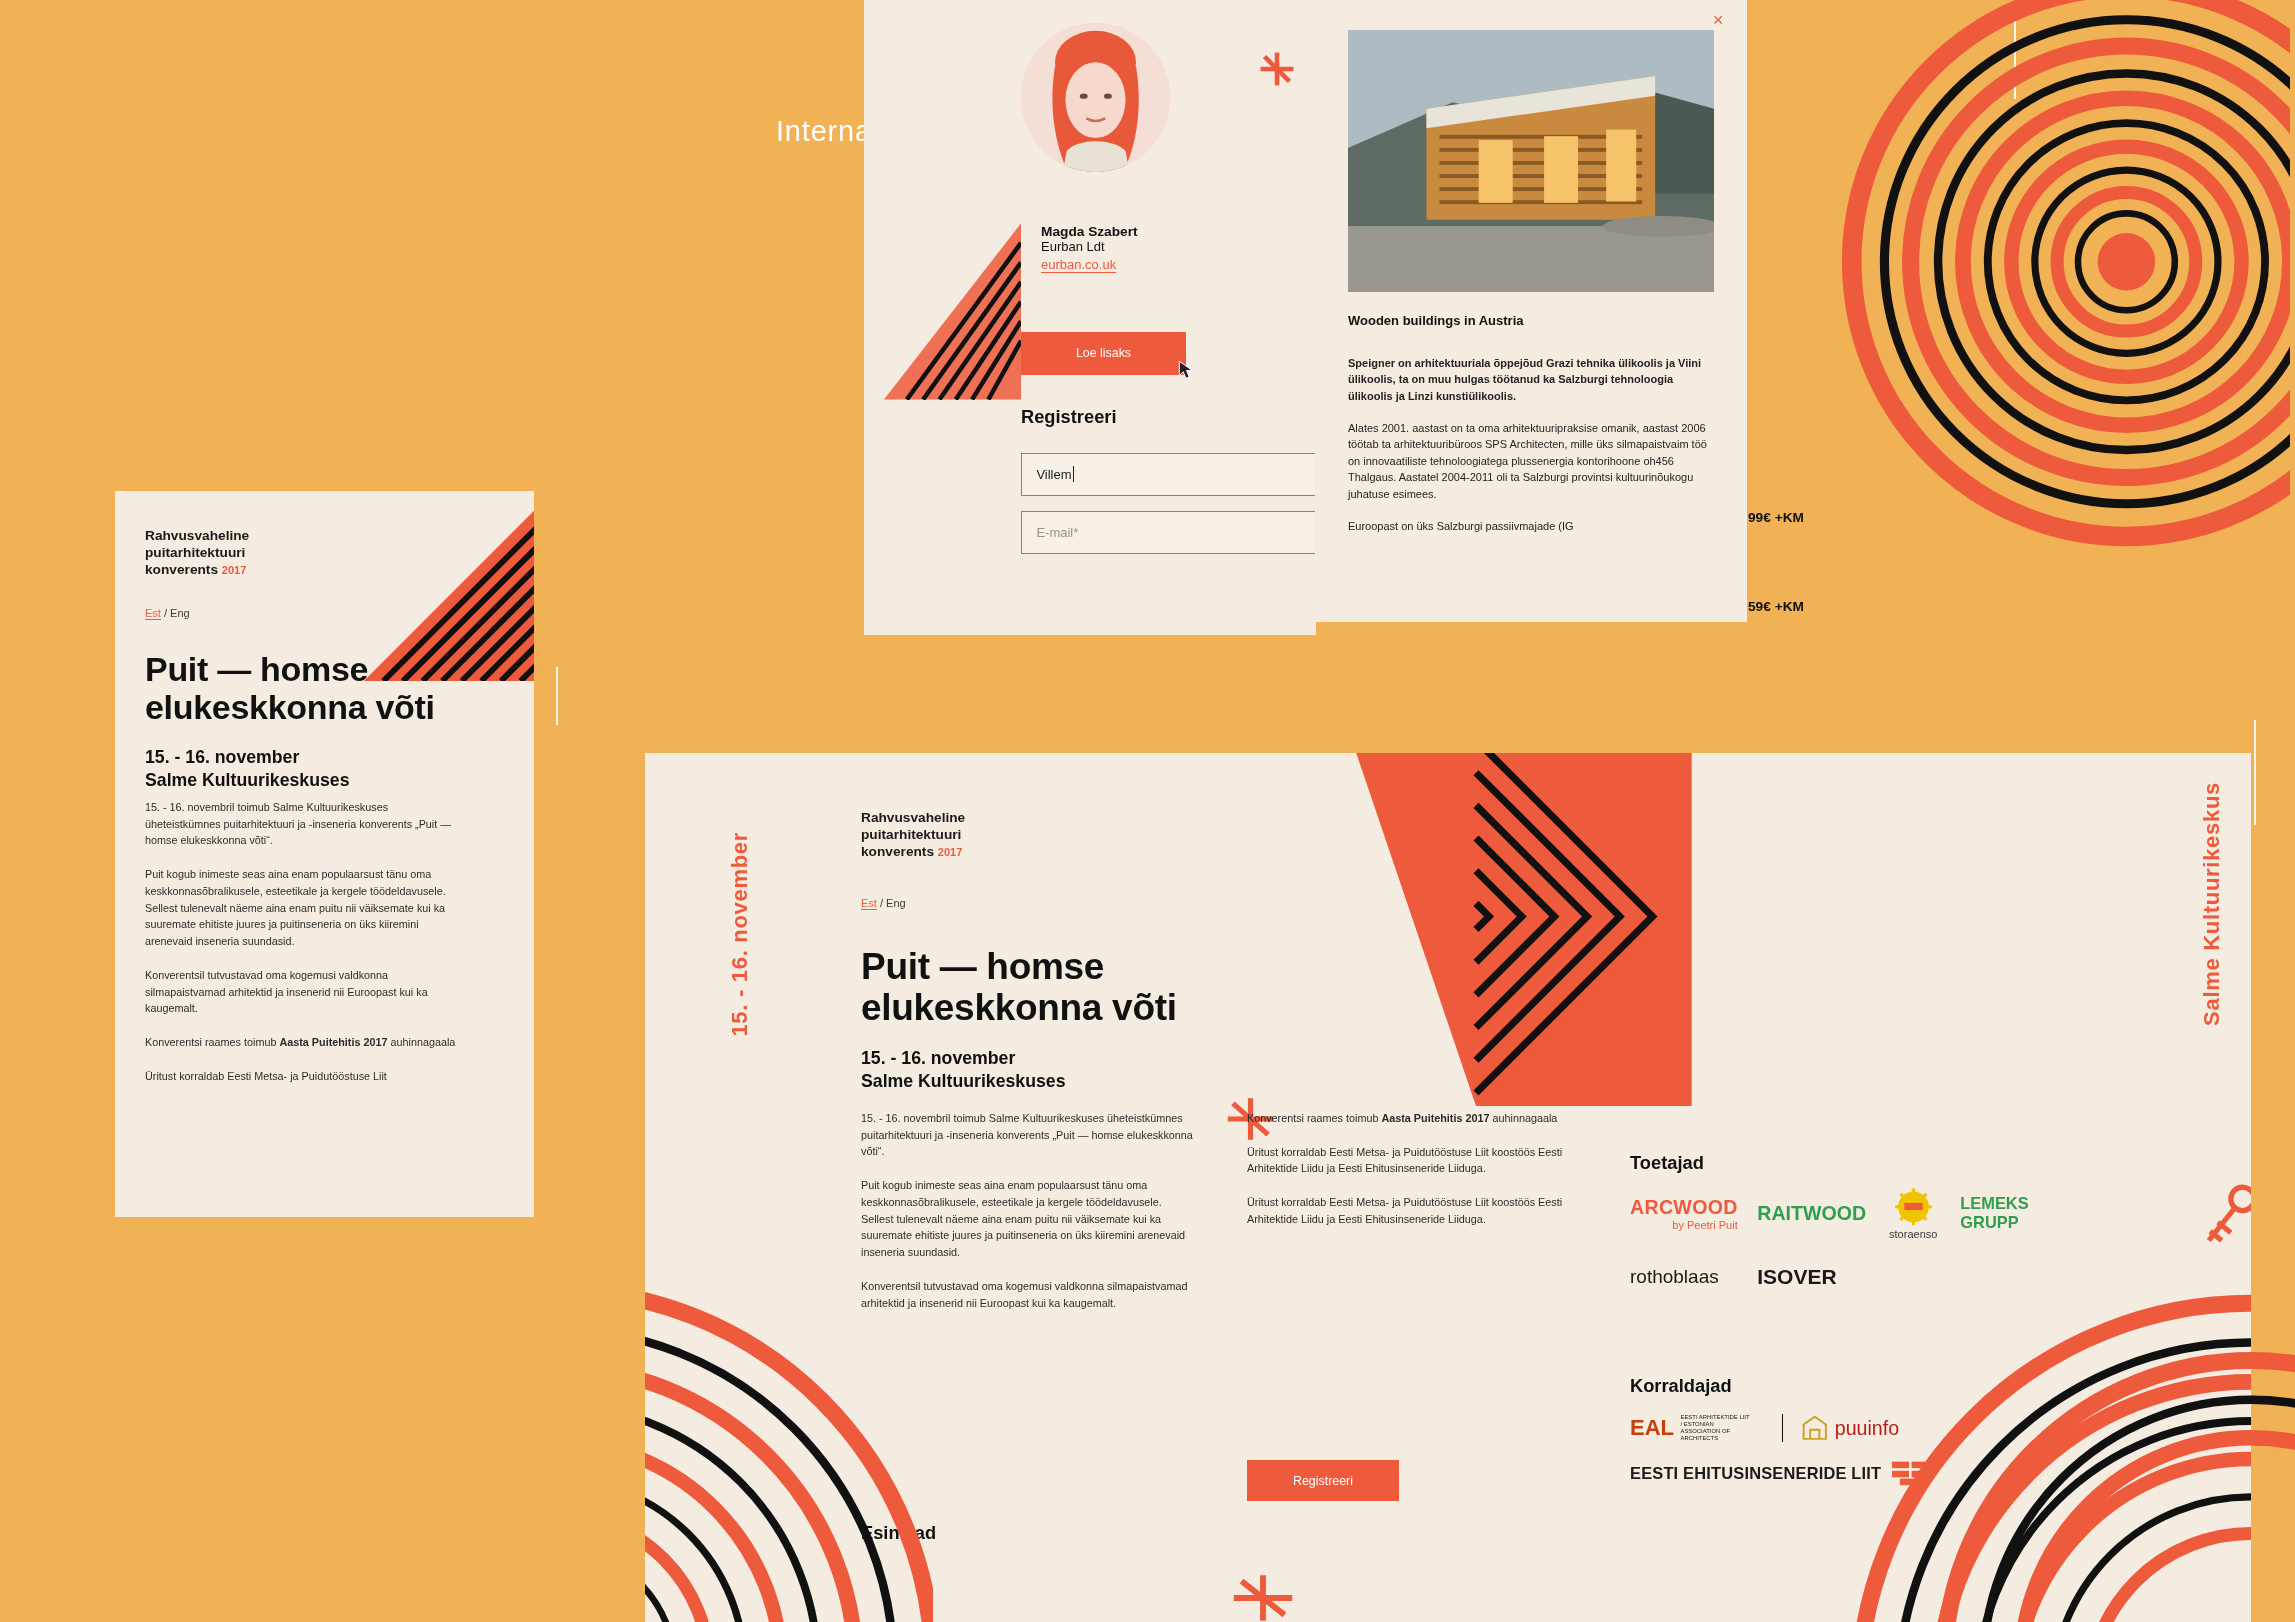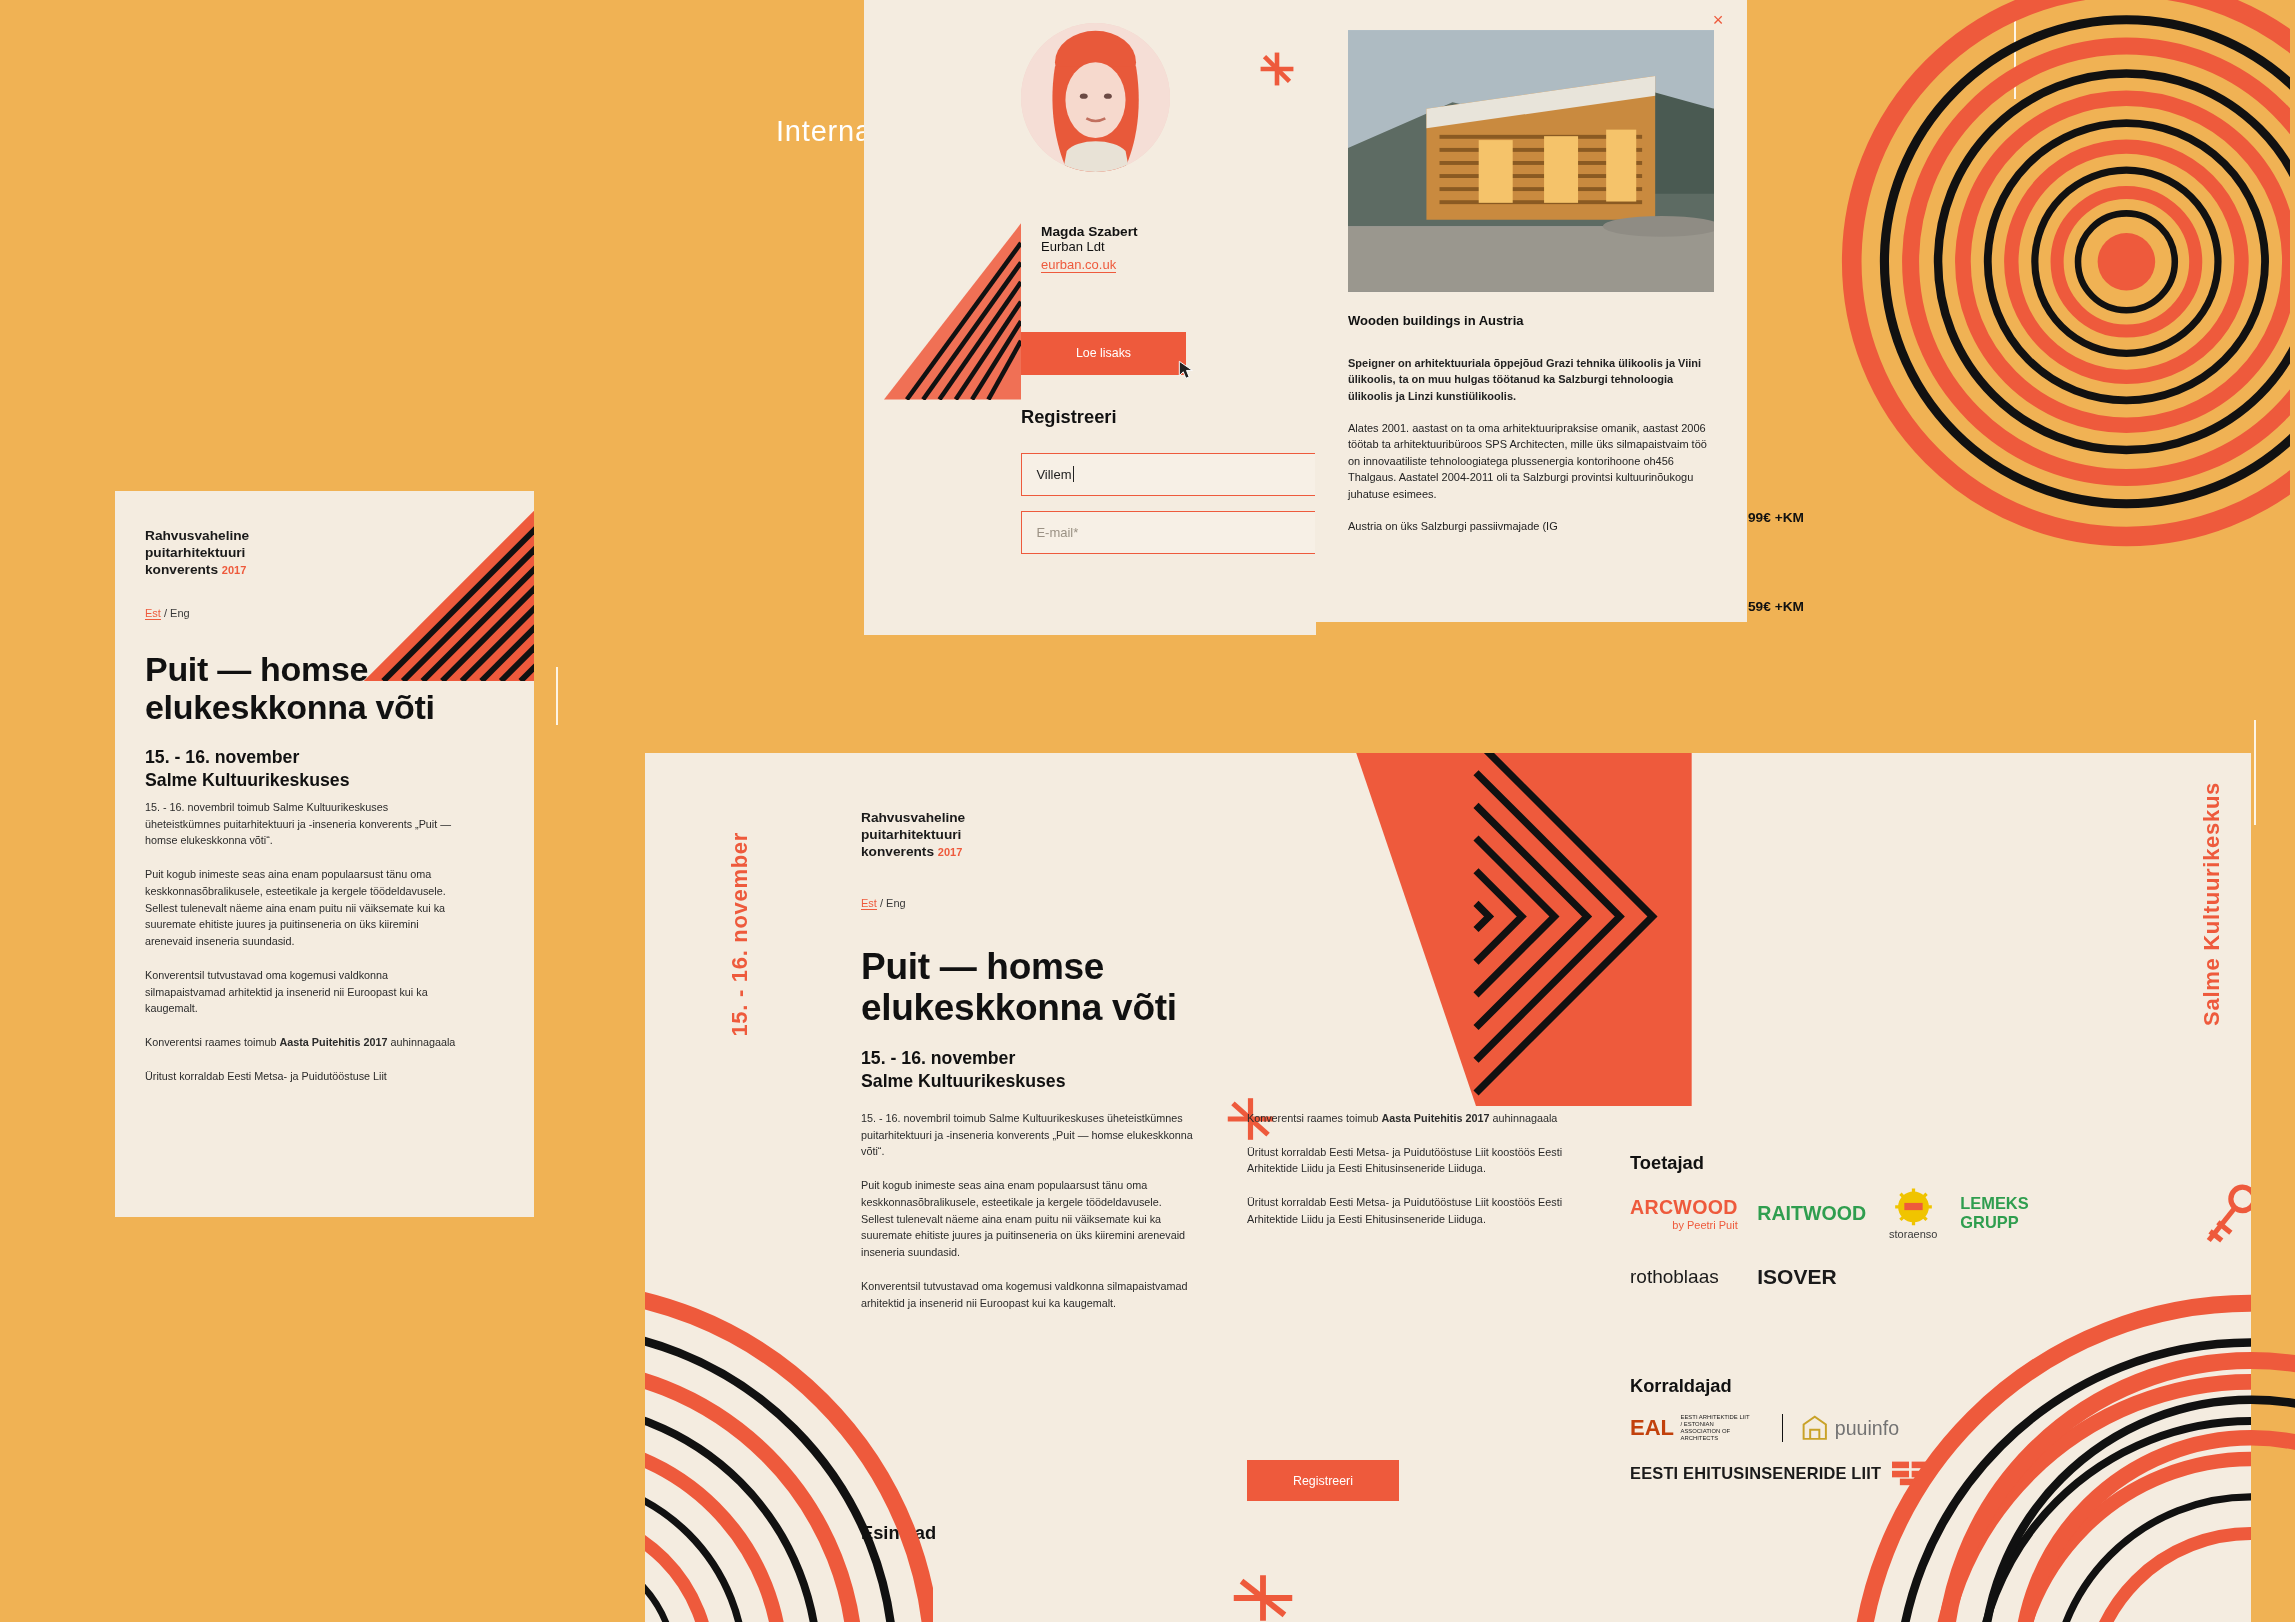--- a/index.html
+++ b/index.html
@@ -234,21 +234,21 @@
       </g>
       <rect x="0" y="300" width="560" height="100" fill="#9a978e"></rect>
       <ellipse cx="480" cy="300" rx="90" ry="16" fill="#8f8c84"></ellipse>
     </svg>
   </div>
 
   <div style="position:absolute; left:33px; top:319px; width:366px;">
     <div class="art-h">Wooden buildings in Austria</div>
     <p class="art-p" style="margin-top:27px;font-weight:bold;">Speigner on arhitektuuriala õppejõud Grazi tehnika ülikoolis ja Viini ülikoolis, ta on muu hulgas töötanud ka Salzburgi tehnoloogia ülikoolis ja Linzi kunstiülikoolis.</p>
     <p class="art-p" style="margin-top:15.7px;">Alates 2001. aastast on ta oma arhitektuuripraksise omanik, aastast 2006 töötab ta arhitektuuribüroos SPS Architecten, mille üks silmapaistvaim töö on innovaatiliste tehnoloogiatega plussenergia kontorihoone oh456 Thalgaus. Aastatel 2004-2011 oli ta Salzburgi provintsi kultuurinõukogu juhatuse esimees.</p>
-    <p class="art-p" style="margin-top:15.7px;">Austria on üks Salzburgi passiivmajade (IG</p>
+    <p class="art-p" style="margin-top:15.7px;">Euroopast on üks Salzburgi passiivmajade (IG</p>
   </div>
 </div>
 
 <div style="position:absolute; left:1748px; top:510px; font-size:13.7px; font-weight:700; color:#111;">99€ +KM</div>
 <div style="position:absolute; left:1748px; top:599px; font-size:13.7px; font-weight:700; color:#111;">59€ +KM</div>
 
 <svg class="rings" style="left:1747px; top:-26px; width:543px; height:654px;" viewBox="0 0 830 1000">
   <g transform="translate(580,440)">
     <circle r="420" fill="none" stroke="#ee5a3c" stroke-width="30"></circle>
     <circle r="370" fill="none" stroke="#111" stroke-width="14"></circle>
@@ -386,21 +386,21 @@
     <div style="display:flex; gap:29px; align-items:center;">
       <div style="display:flex; align-items:center; gap:6.5px;">
         <span style="font-size:22px;font-weight:700;color:#c2410c;">EAL</span>
         <span style="font-size:5.9px;line-height:1.2;color:#1a1a1a;max-width:72px;">EESTI ARHITEKTIDE LIIT / ESTONIAN ASSOCIATION OF ARCHITECTS</span>
       </div>
       <div style="display:flex; align-items:center; gap:6.5px; border-left:1.3px solid #111; padding-left:18.3px;">
         <svg width="27.5" height="27.5" viewBox="0 0 42 42">
           <path d="M4 38 L4 16 L21 4 L38 16 L38 38 Z" fill="none" stroke="#c9a227" stroke-width="3"></path>
           <path d="M14 38 L14 24 L28 24 L28 38" fill="none" stroke="#c9a227" stroke-width="3"></path>
         </svg>
-        <span style="font-size:19.6px;color:#737373;">puuinfo</span>
+        <span style="font-size:19.6px;color:#b91c1c;">puuinfo</span>
       </div>
     </div>
     <div style="display:flex; align-items:center; gap:10.5px; margin-top:17px;">
       <span style="font-size:16.4px;font-weight:700;color:#1a1a1a;letter-spacing:0.2px;">EESTI EHITUSINSENERIDE LIIT</span>
       <svg width="38" height="27.5" viewBox="0 0 58 42">
         <g fill="#ee5a3c">
           <rect x="0" y="4" width="26" height="10"></rect>
             <rect x="30" y="4" width="26" height="10"></rect>
           <rect x="0" y="18" width="26" height="10"></rect>
             <rect x="30" y="18" width="26" height="10"></rect>

